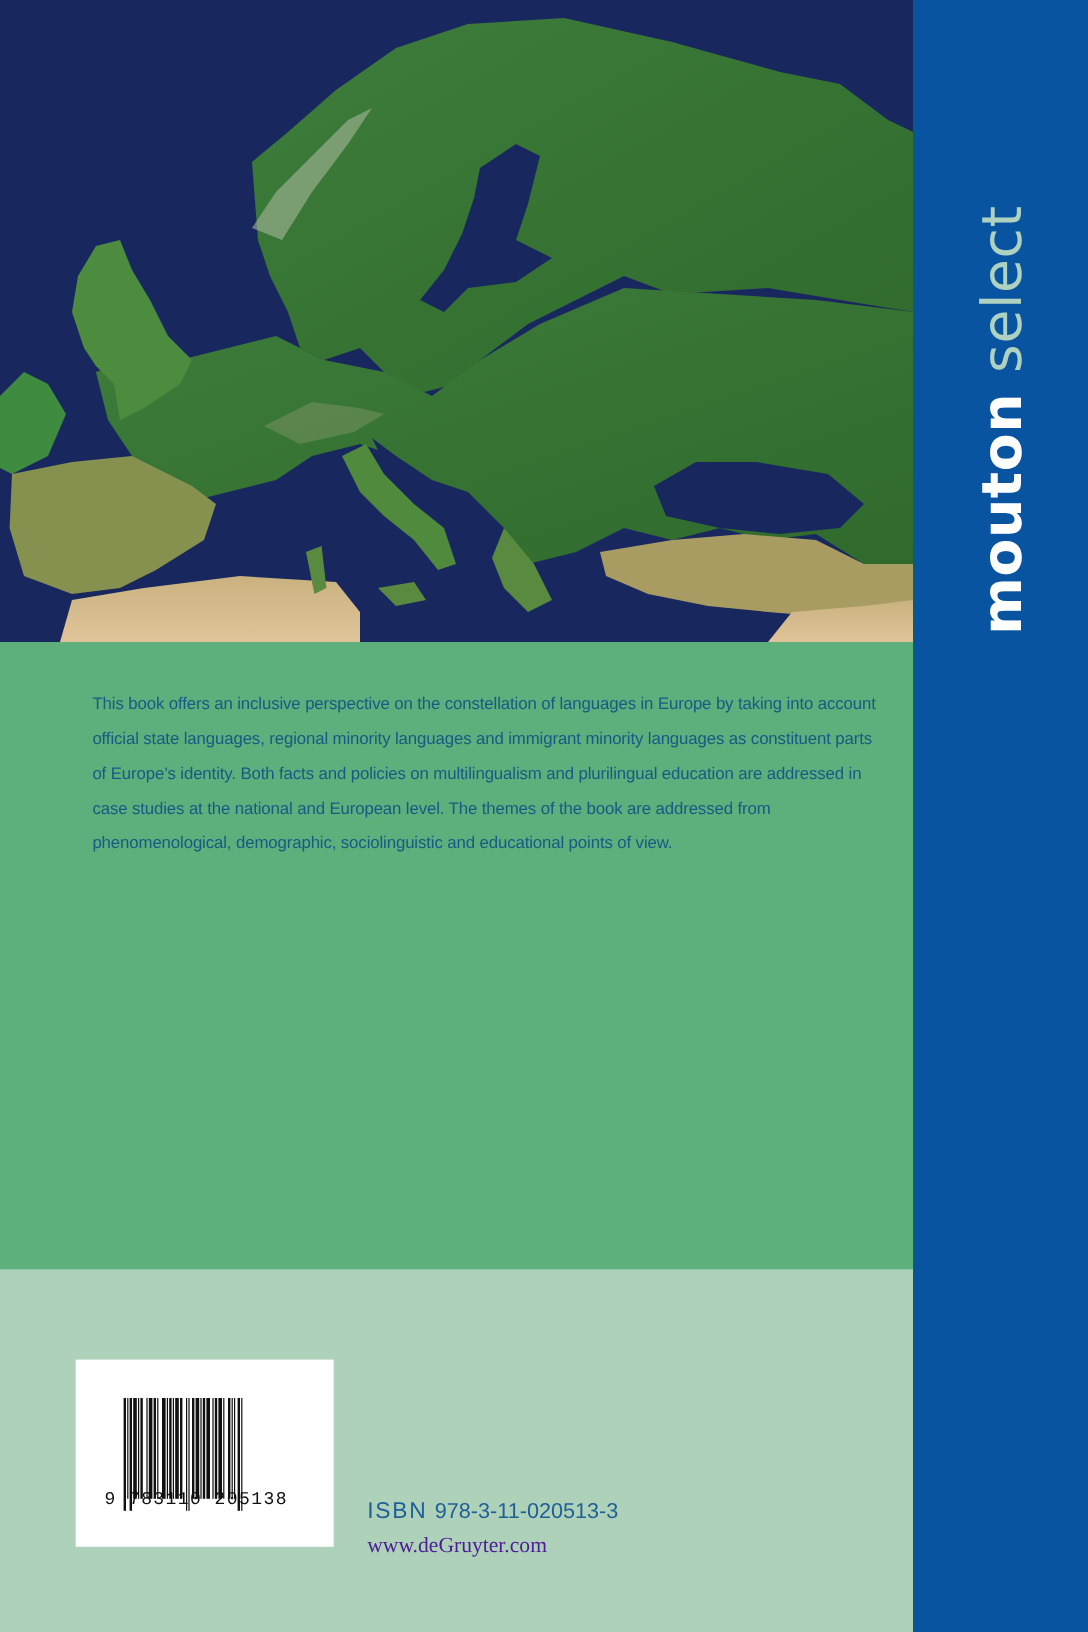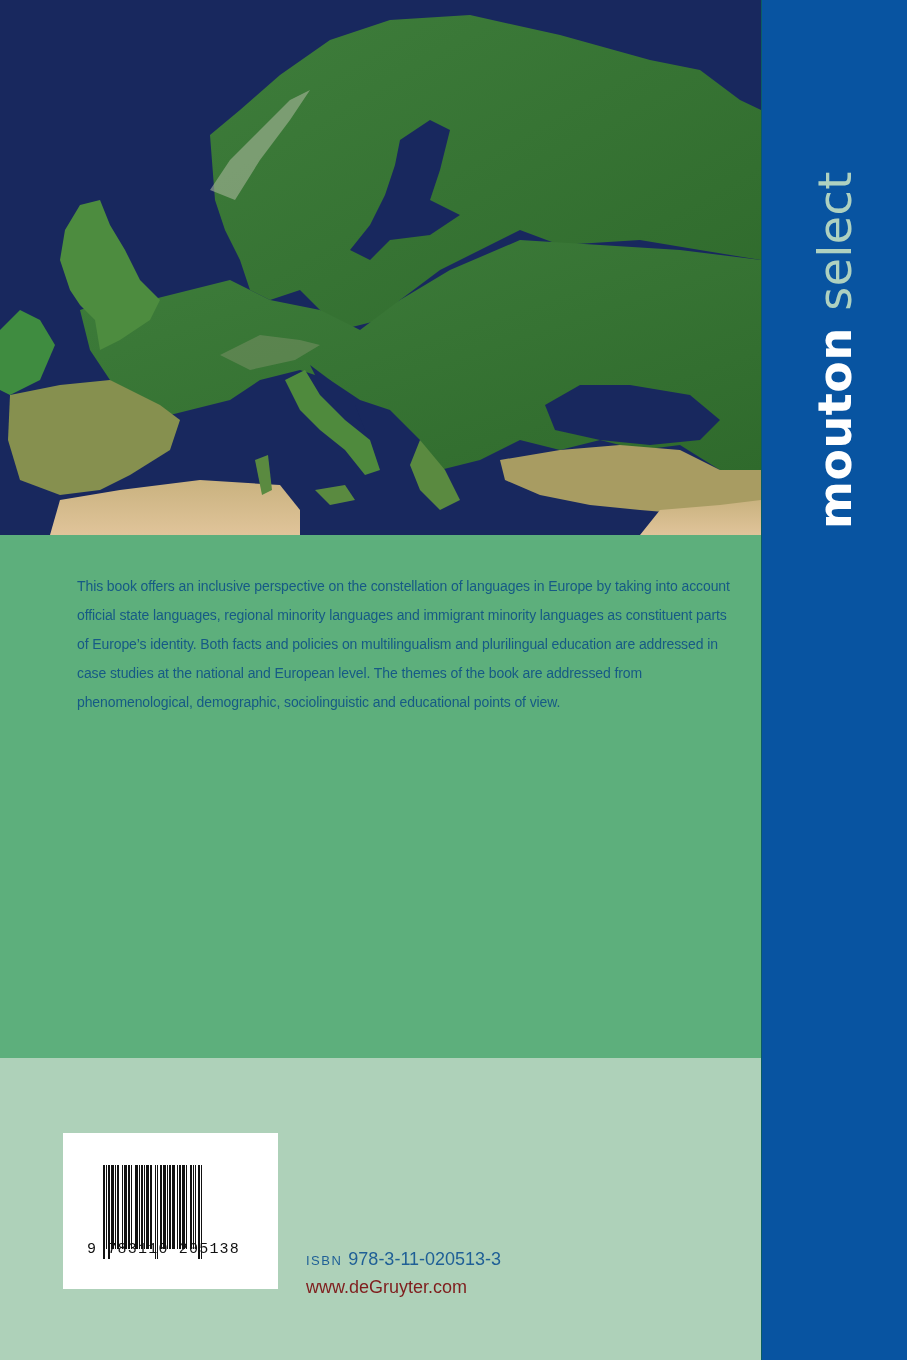--- a/index.html
+++ b/index.html
@@ -8,22 +8,22 @@
   .map svg { display: block; }
   .desc { position: absolute; left: 0; top: 535px; width: 761px; height: 523px; background: #5daf7c; }
   .desc-text { position: absolute; left: 64px; top: 37px; width: 660px; color: #165a85; font-family: Liberation Sans, sans-serif; font-size: 14px; line-height: 29px; letter-spacing: -0.1px; margin-left: 13px; }
   .lower { position: absolute; left: 0; top: 1058px; width: 882px; height: 302px; background: #aed1b9; }
   .barcode { position: absolute; left: 63px; top: 75px; width: 215px; height: 156px; background: #ffffff; }
   .bars { position: absolute; left: 40px; top: 32px; width: 140px; height: 94px; display: flex; align-items: flex-start; }
   .bars span { display: block; background: #111; height: 84px; margin-right: 1px; }
   .bars span.long { height: 94px; }
   .bc-num { position: absolute; left: 24px; top: 108px; font-family: "Liberation Mono", monospace; font-size: 15px; color: #111; letter-spacing: 1.2px; background: transparent; }
   .isbn { position: absolute; left: 306px; top: 187px; color: #1f5f96; font-size: 18px; line-height: 28px; }
-  .isbn .lbl { font-size: 13px; letter-spacing: 1.5px; margin-right: 6px; }
-  .url { position: absolute; left: 306px; top: 215px; color: #7f1d1d; font-size: 18px; line-height: 28px; }
+  .isbn .lbl { font-size: 19px; letter-spacing: 1.5px; margin-right: 6px; }
+  .url { position: absolute; left: 306px; top: 215px; color: #4c1d95; font-size: 18px; line-height: 28px; font-family: Liberation Serif, serif; }
   .spine { position: absolute; left: 761px; top: 0; width: 146px; height: 1360px; background: #0854a1; border-left: 1px solid #0b5d63; }
   .spine-title { position: absolute; left: 73px; top: 350px; transform: translate(-50%, -50%) rotate(-90deg); white-space: nowrap; font-family: "DejaVu Sans", sans-serif; font-weight: bold; font-size: 46px; letter-spacing: 0.5px; }
   .spine-title .w1 { color: #ffffff; }
   .spine-title .w2 { color: #aed1c0; font-weight: normal; }
 </style>
 </head>
 <body>
 
 <div class="map">
   <svg width="761" height="535" viewBox="0 0 761 535">

